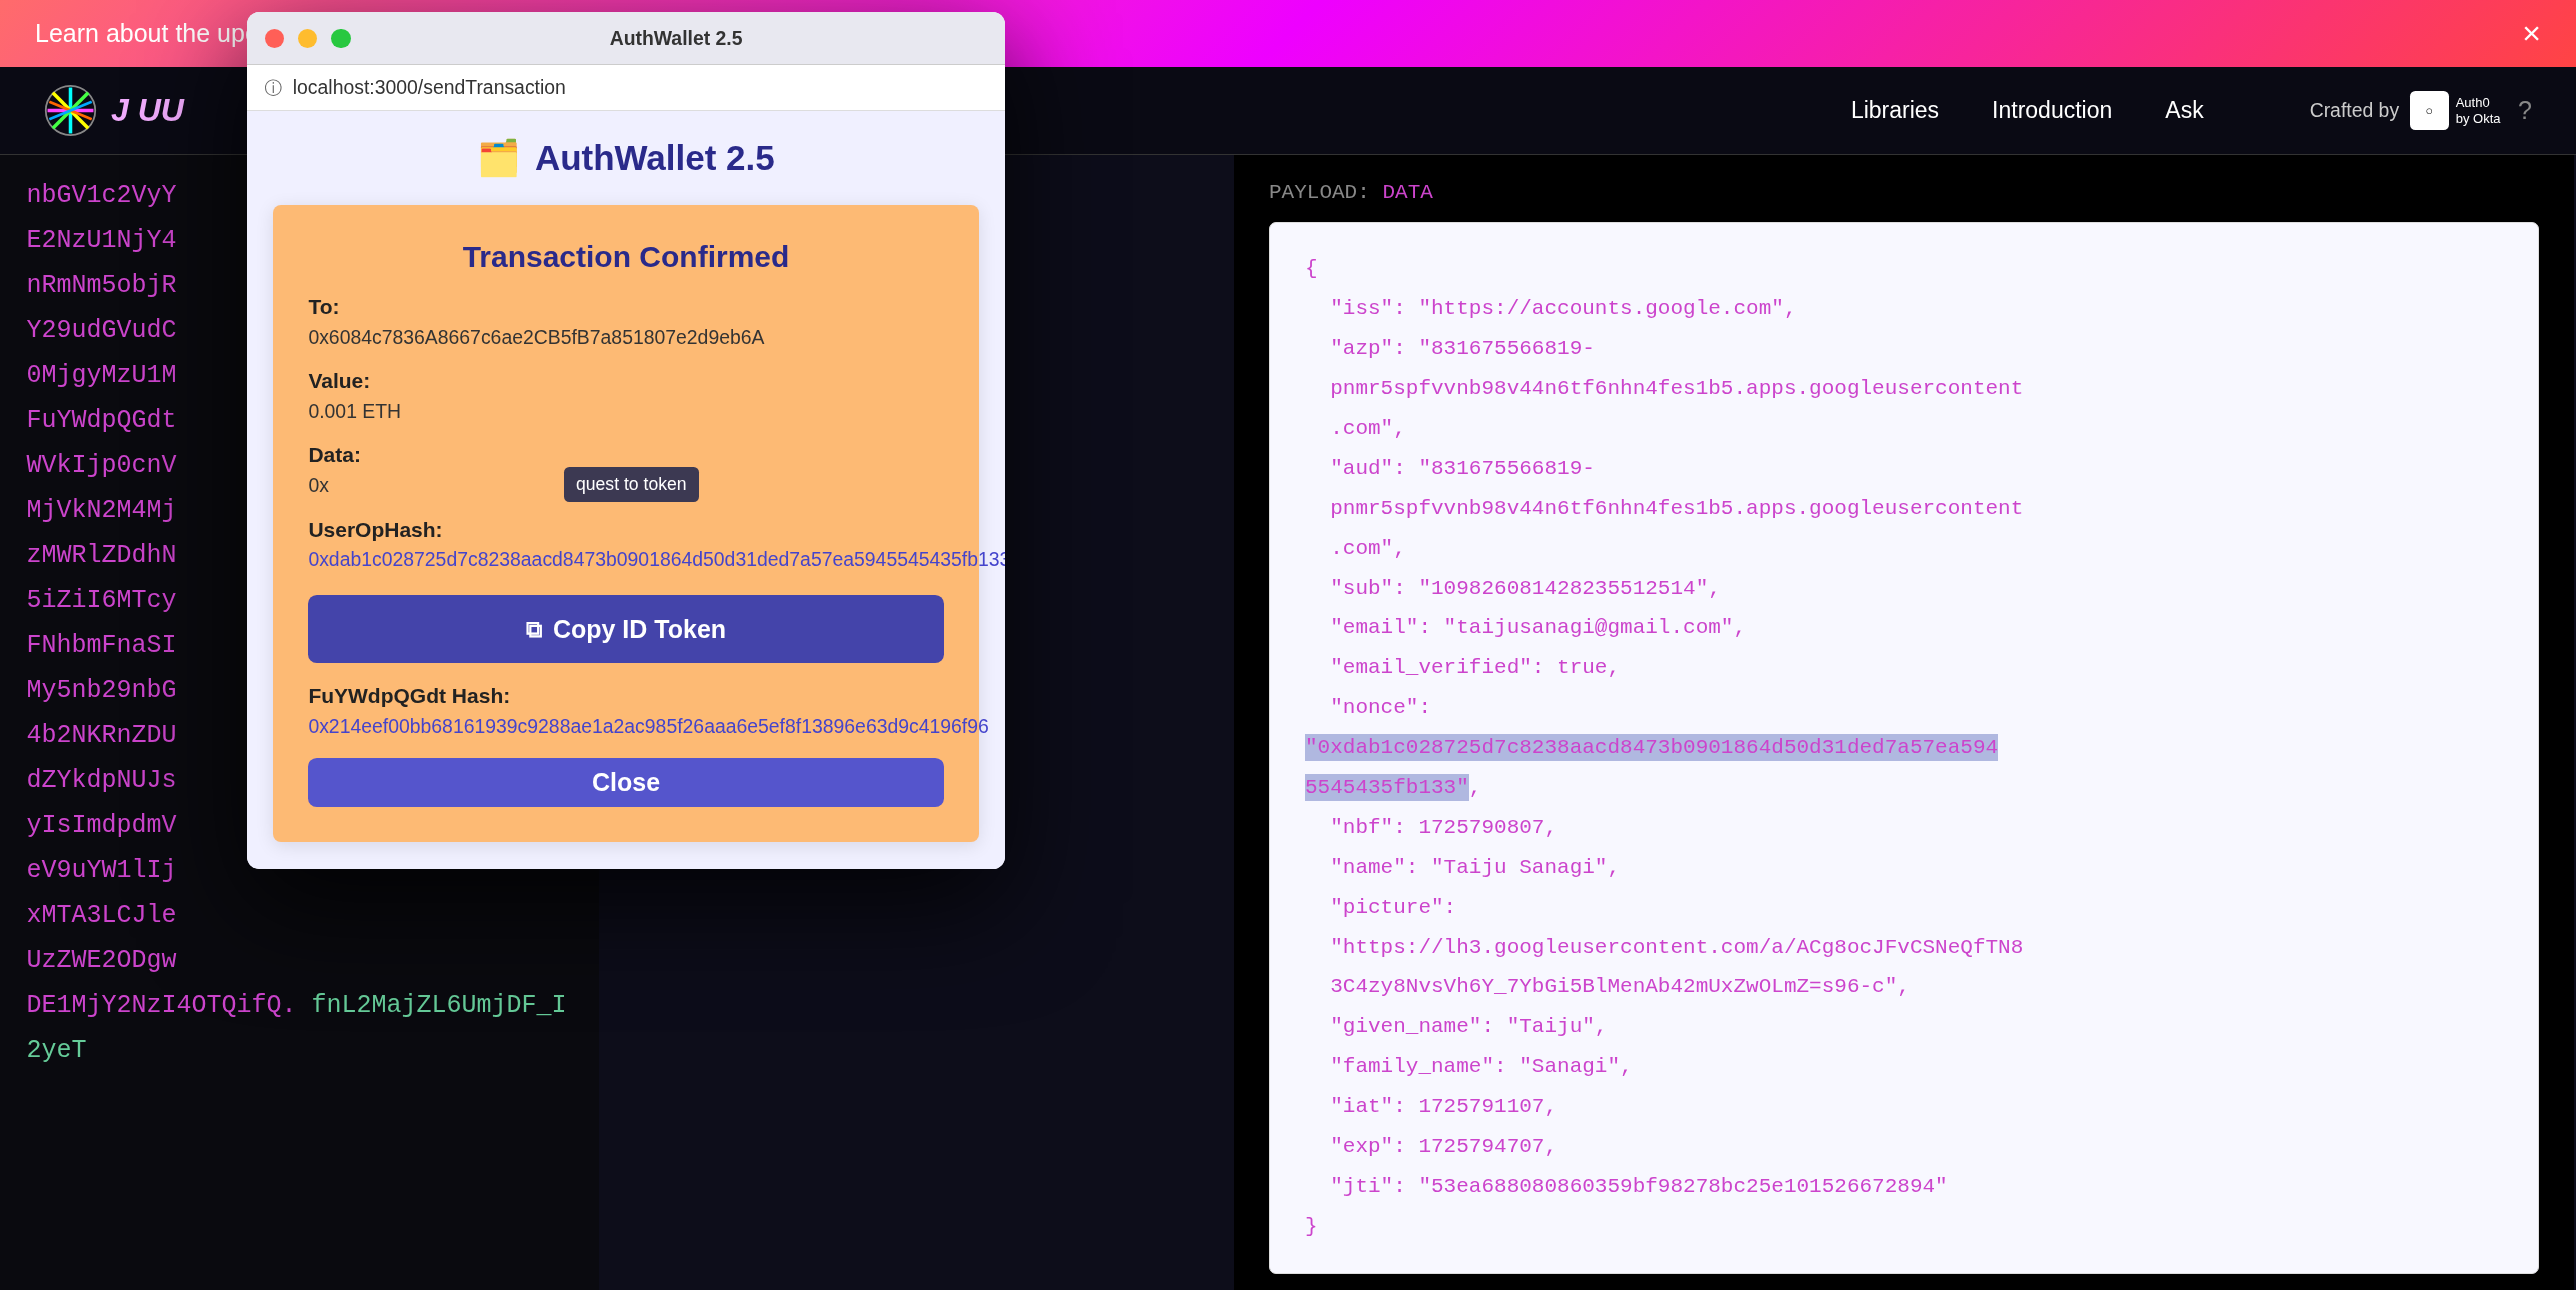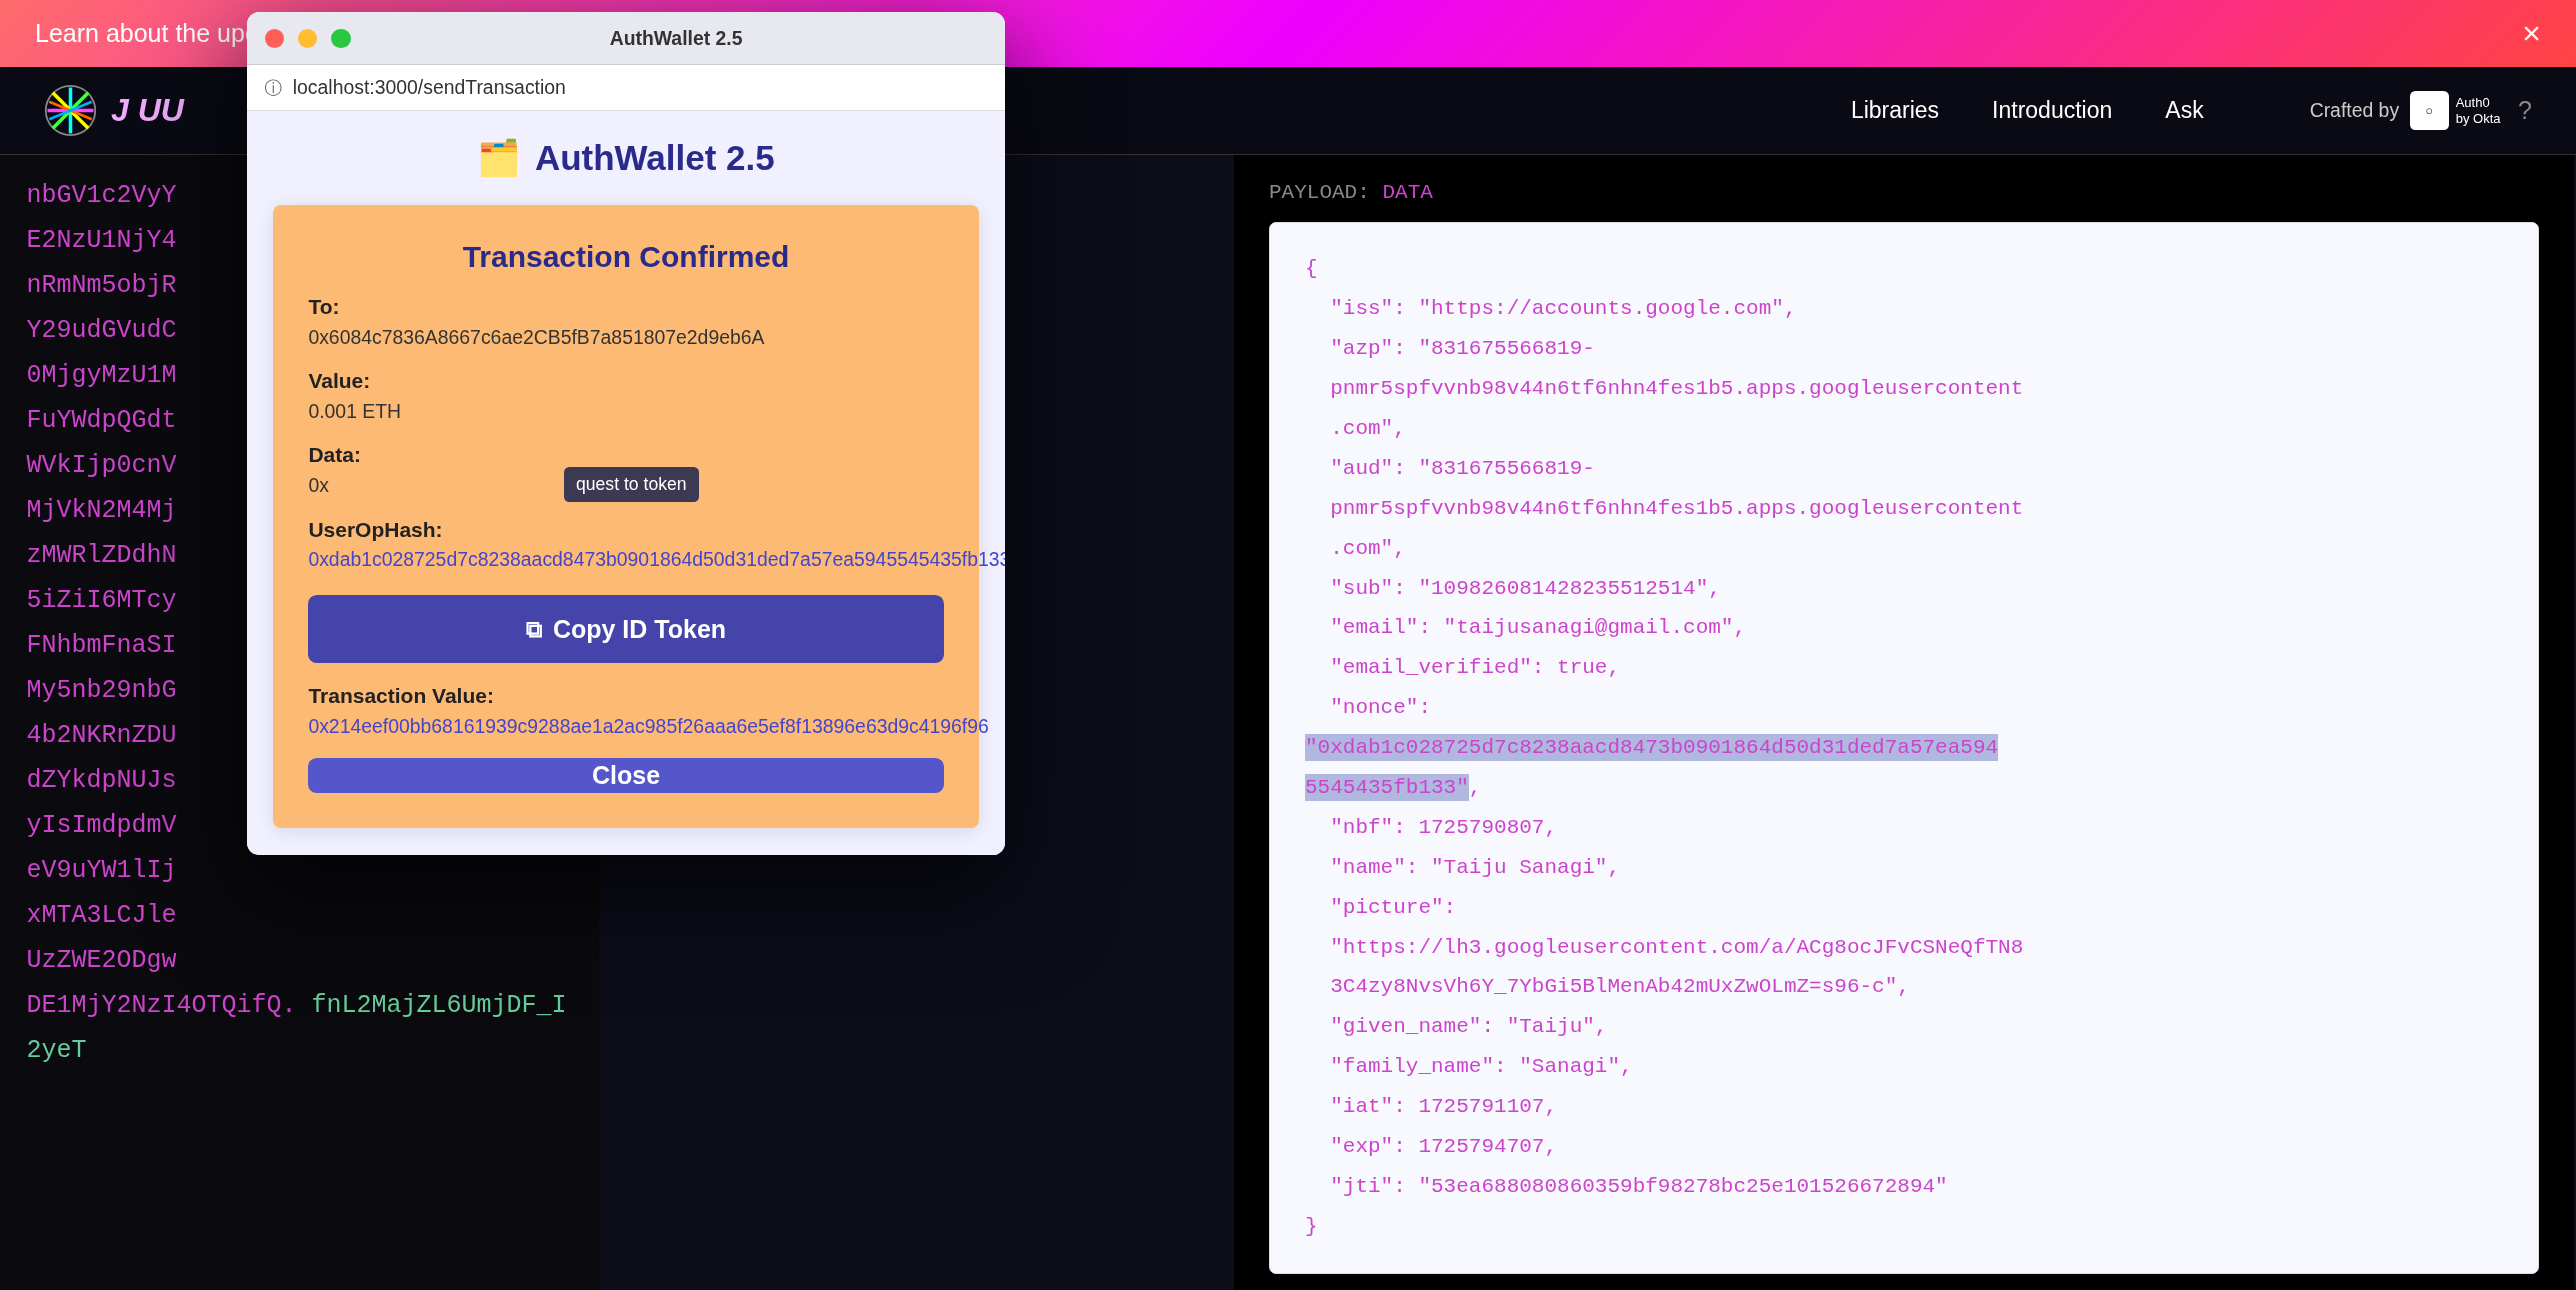--- a/index.html
+++ b/index.html
@@ -291,21 +291,21 @@
       gap: 10.6px;
       margin: 21px 0;
     }
     .copy-icon { font-size: 23px; }
     .close-btn-modal {
       width: 100%;
       background: #5555cc;
       color: white;
       border: none;
       border-radius: 8.8px;
-      padding: 3px;
+      padding: 10px;
       font-size: 25px;
       font-weight: 600;
       cursor: pointer;
     }
 
     
     .tooltip-overlay {
       position: absolute;
       top: 467px;
       left: 564px;
@@ -452,21 +452,21 @@
         <div class="field-label">UserOpHash:</div>
         <div class="field-value link">0xdab1c028725d7c8238aacd8473b0901864d50d31ded7a57ea5945545435fb133</div>
       </div>
       
       <button class="copy-token-btn">
         <span class="copy-icon">⧉</span>
         <span>Copy ID Token</span>
       </button>
       
       <div class="modal-field">
-        <div class="field-label">Transaction Value:</div>
+        <div class="field-label">FuYWdpQGdt Hash:</div>
         <div class="field-value link">0x214eef00bb68161939c9288ae1a2ac985f26aaa6e5ef8f13896e63d9c4196f96</div>
       </div>
       
       <button class="close-btn-modal">Close</button>
     </div>
   </div>
 </div>
 
 <div class="tooltip-overlay">
   <span>quest to token</span>

